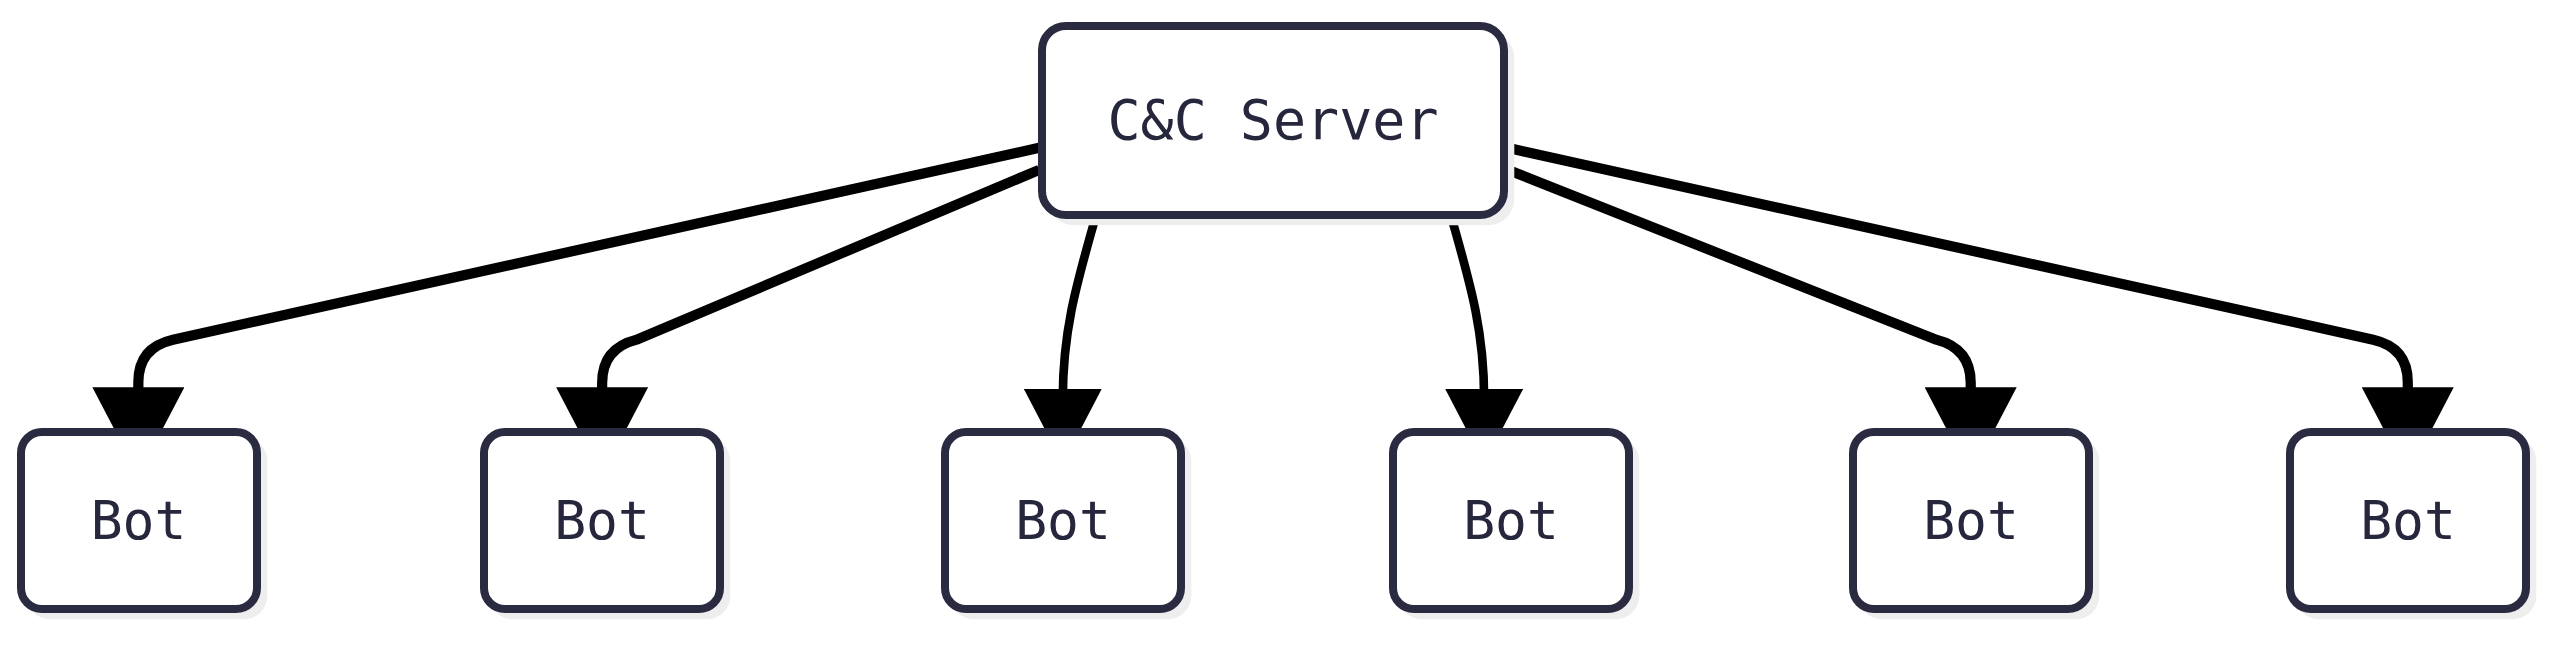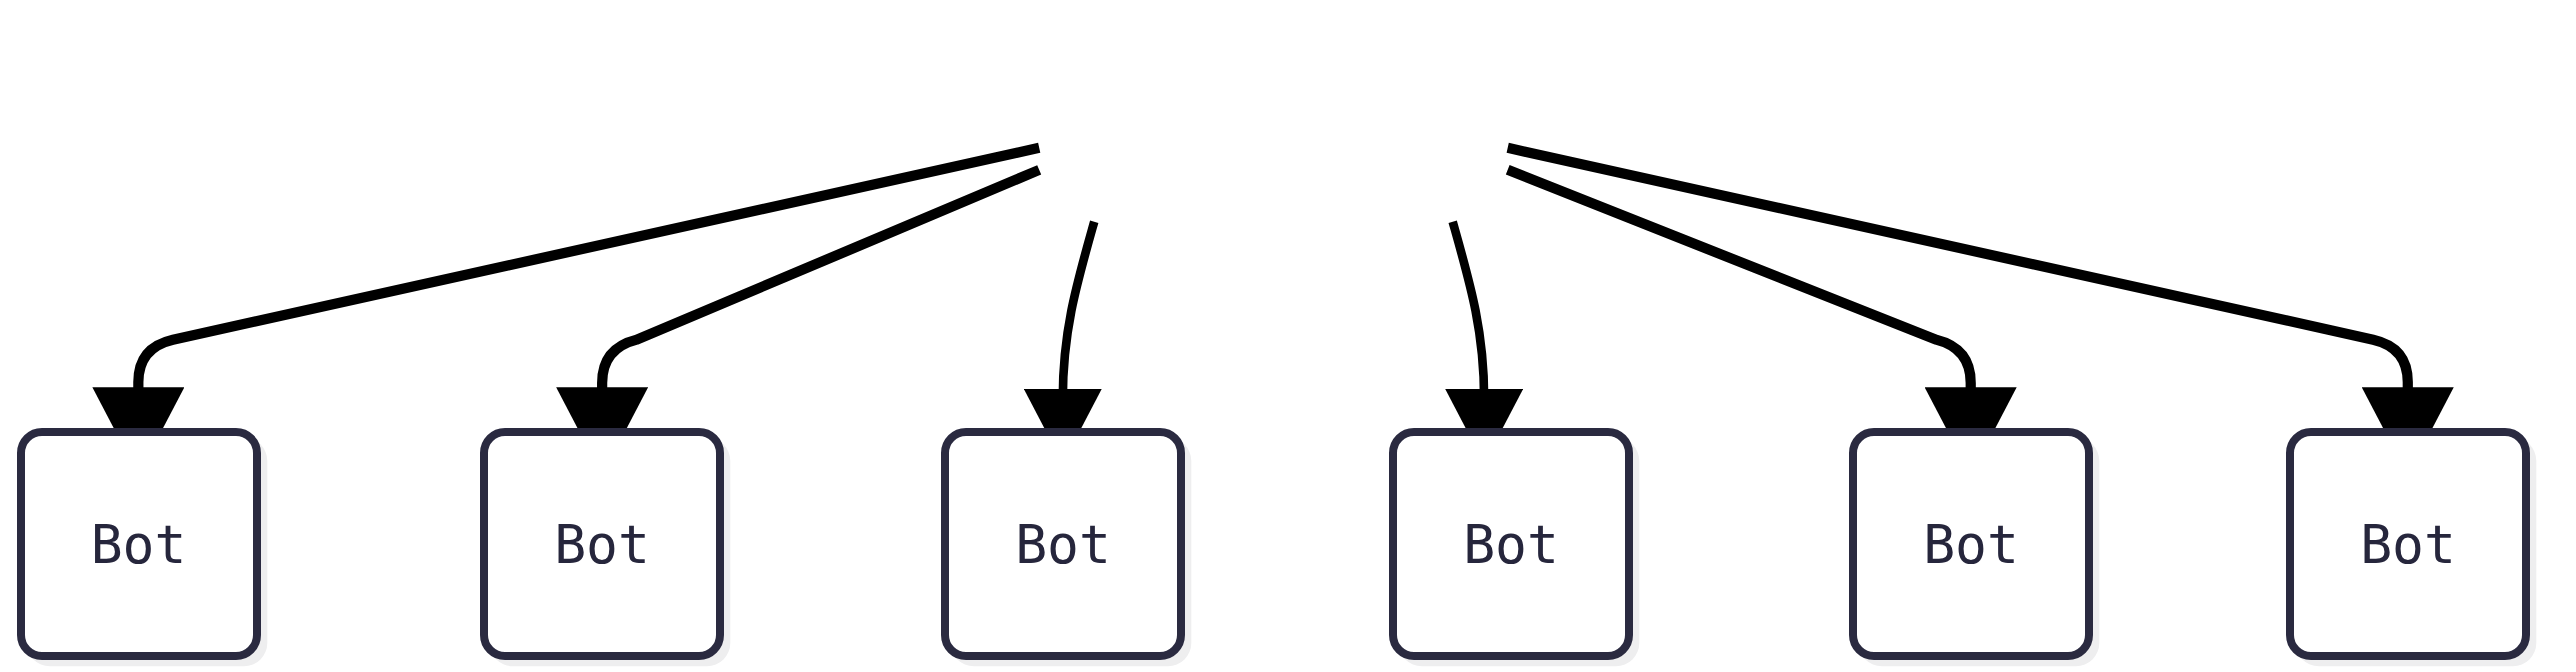--- a/index.html
+++ b/index.html
@@ -52,21 +52,21 @@
     left: 1038px;
     top: 22px;
     width: 470px;
     height: 197px;
     border-radius: 28px;
   }
   #node-cc .node-label { font-size: 55px; }
   .node-bot {
     top: 428px;
     width: 244px;
-    height: 232px;
+    height: 185px;
   }
   #node-bot-0 { left: 16.5px; }
   #node-bot-1 { left: 480px; }
   #node-bot-2 { left: 941px; }
   #node-bot-3 { left: 1389px; }
   #node-bot-4 { left: 1849px; }
   #node-bot-5 { left: 2286px; }
 </style>
 </head>
 <body>
@@ -86,20 +86,23 @@
 
     <path d="M1392,282 C1370,360 1352,420 1352,507" fill="none" stroke="#000000" stroke-width="11" stroke-linecap="butt" marker-end="url(#arrowhead)"></path>
 
     <path d="M1848,282 C1870,360 1888,420 1888,507" fill="none" stroke="#000000" stroke-width="11" stroke-linecap="butt" marker-end="url(#arrowhead)"></path>
 
     <path d="M1918,216 L2463,432 Q2507,443 2507,487 L2507,507" fill="none" stroke="#000000" stroke-width="13" stroke-linecap="butt" marker-end="url(#arrowhead)"></path>
 
     <path d="M1918,188 L3019,432 Q3063,442 3063,486 L3063,507" fill="none" stroke="#000000" stroke-width="13" stroke-linecap="butt" marker-end="url(#arrowhead)"></path>
   </svg>
 
+  <div class="node" id="node-cc">
+    <span class="node-label">C&amp;C Server</span>
+  </div>
 
   <div class="node node-bot" id="node-bot-0">
     <span class="node-label">Bot</span>
   </div>
   <div class="node node-bot" id="node-bot-1">
     <span class="node-label">Bot</span>
   </div>
   <div class="node node-bot" id="node-bot-2">
     <span class="node-label">Bot</span>
   </div>

